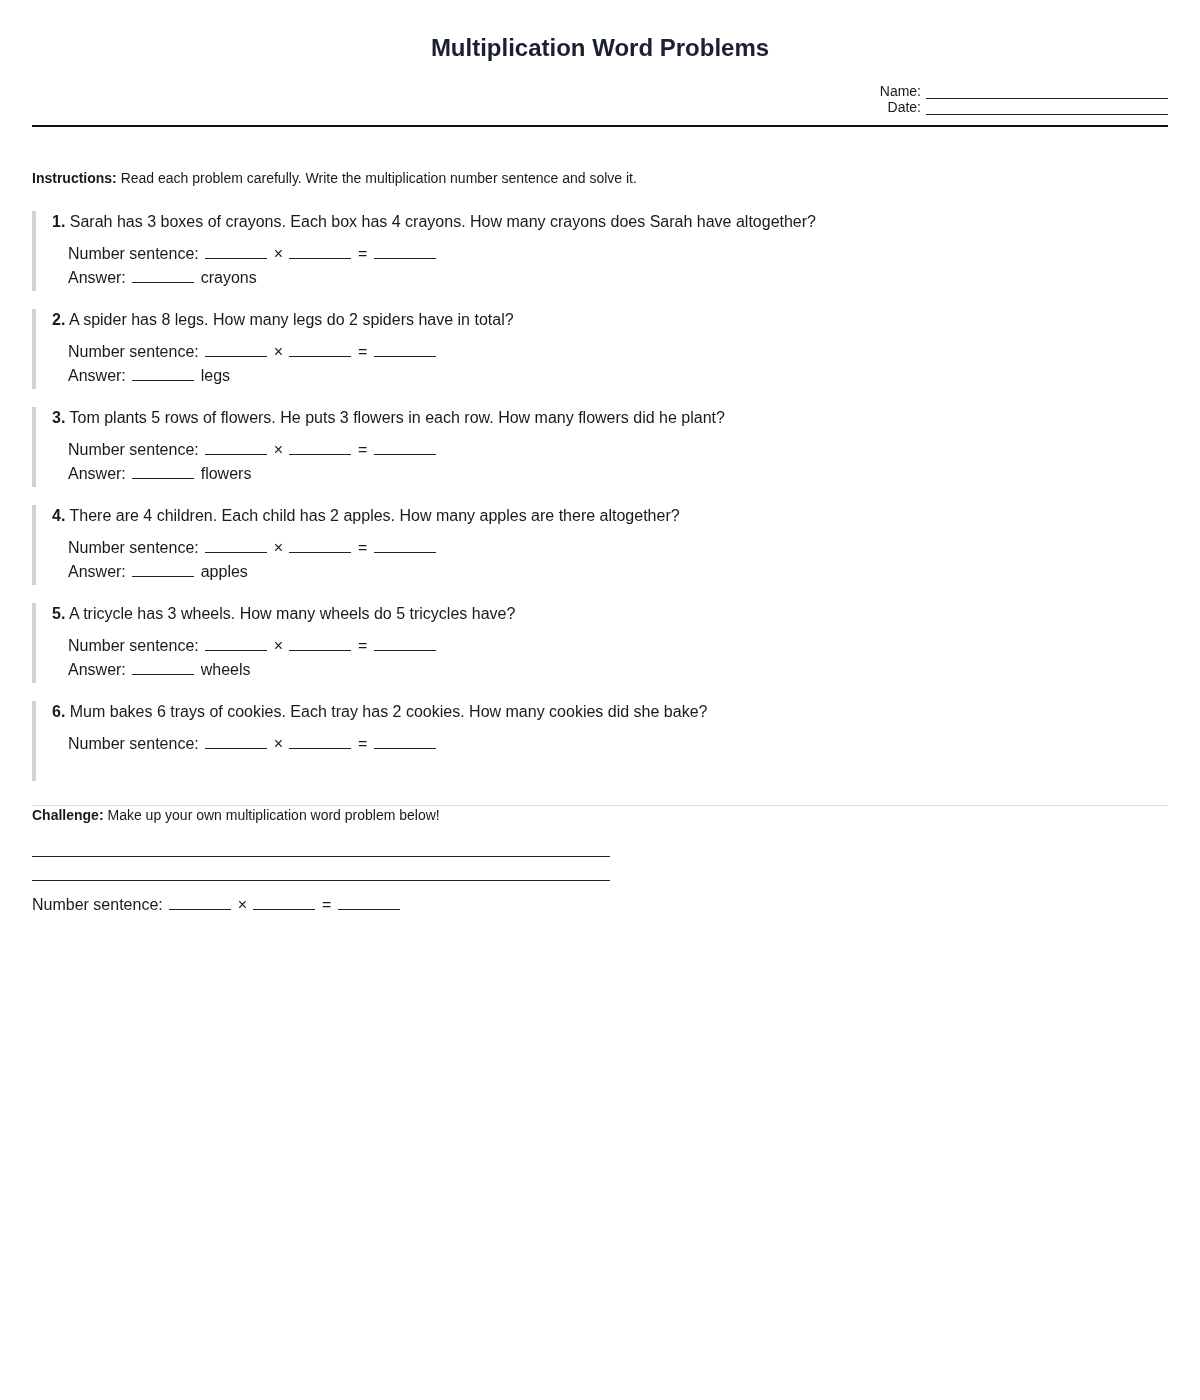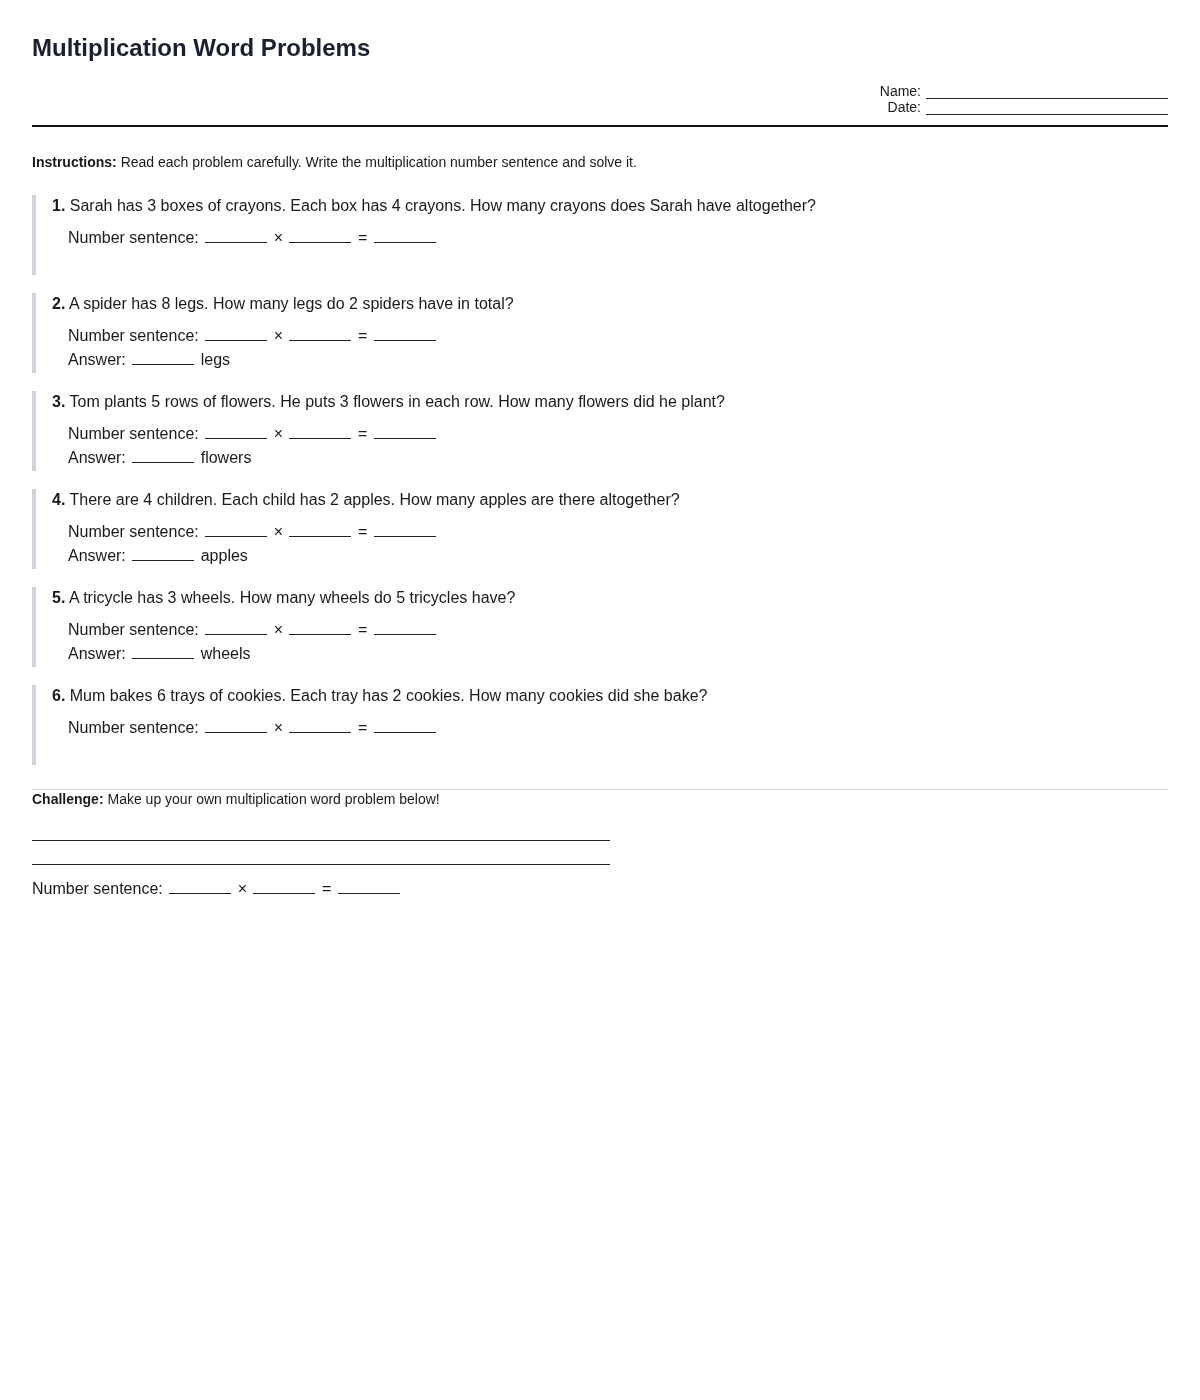--- a/index.html
+++ b/index.html
@@ -5,20 +5,21 @@
     html, body { margin: 0; padding: 0; background: #ffffff; }
     body {
       width: 1200px;
       height: 1400px;
       font-family: "Liberation Sans", sans-serif;
       color: #1a1a1a;
       position: relative;
     }
     .page { padding: 0 32px; }
     .title {
+      text-align: center;
       font-size: 24px;
       font-weight: bold;
       color: #1a2030;
       margin: 0;
       padding-top: 33px;
       height: 33px;
       line-height: 30px;
     }
     .namebar {
       display: flex;
@@ -33,21 +34,21 @@
     .field { display: flex; align-items: flex-end; }
     .field .line {
       display: inline-block;
       width: 242px;
       border-bottom: 1px solid #222;
       height: 14px;
       margin-left: 5px;
     }
     .instructions {
       font-size: 14px;
-      margin-top: 26px;
+      margin-top: 42px;
       line-height: 18px;
     }
     .instructions b, .challenge b { font-weight: bold; }
     .problem {
       border-left: 4px solid #d0d3da;
       padding-left: 16px;
       margin-top: 18px;
       height: 80px;
       position: relative;
     }
@@ -122,20 +123,25 @@
     <div class="problem">
       <div class="q"><b>1.</b><span> Sarah has 3 boxes of crayons. Each box has 4 crayons. How many crayons does Sarah have altogether?</span></div>
       <div class="ns">
         <span>Number sentence:</span>
         <span class="blank"></span>
         <span>×</span>
         <span class="blank"></span>
         <span>=</span>
         <span class="blank"></span>
       </div>
+      <div class="ans">
+        <span>Answer:</span>
+        <span class="blank"></span>
+        <span>crayons</span>
+      </div>
     </div>
 
     <div class="problem">
       <div class="q"><b>2.</b><span> A spider has 8 legs. How many legs do 2 spiders have in total?</span></div>
       <div class="ns">
         <span>Number sentence:</span>
         <span class="blank"></span>
         <span>×</span>
         <span class="blank"></span>
         <span>=</span>

